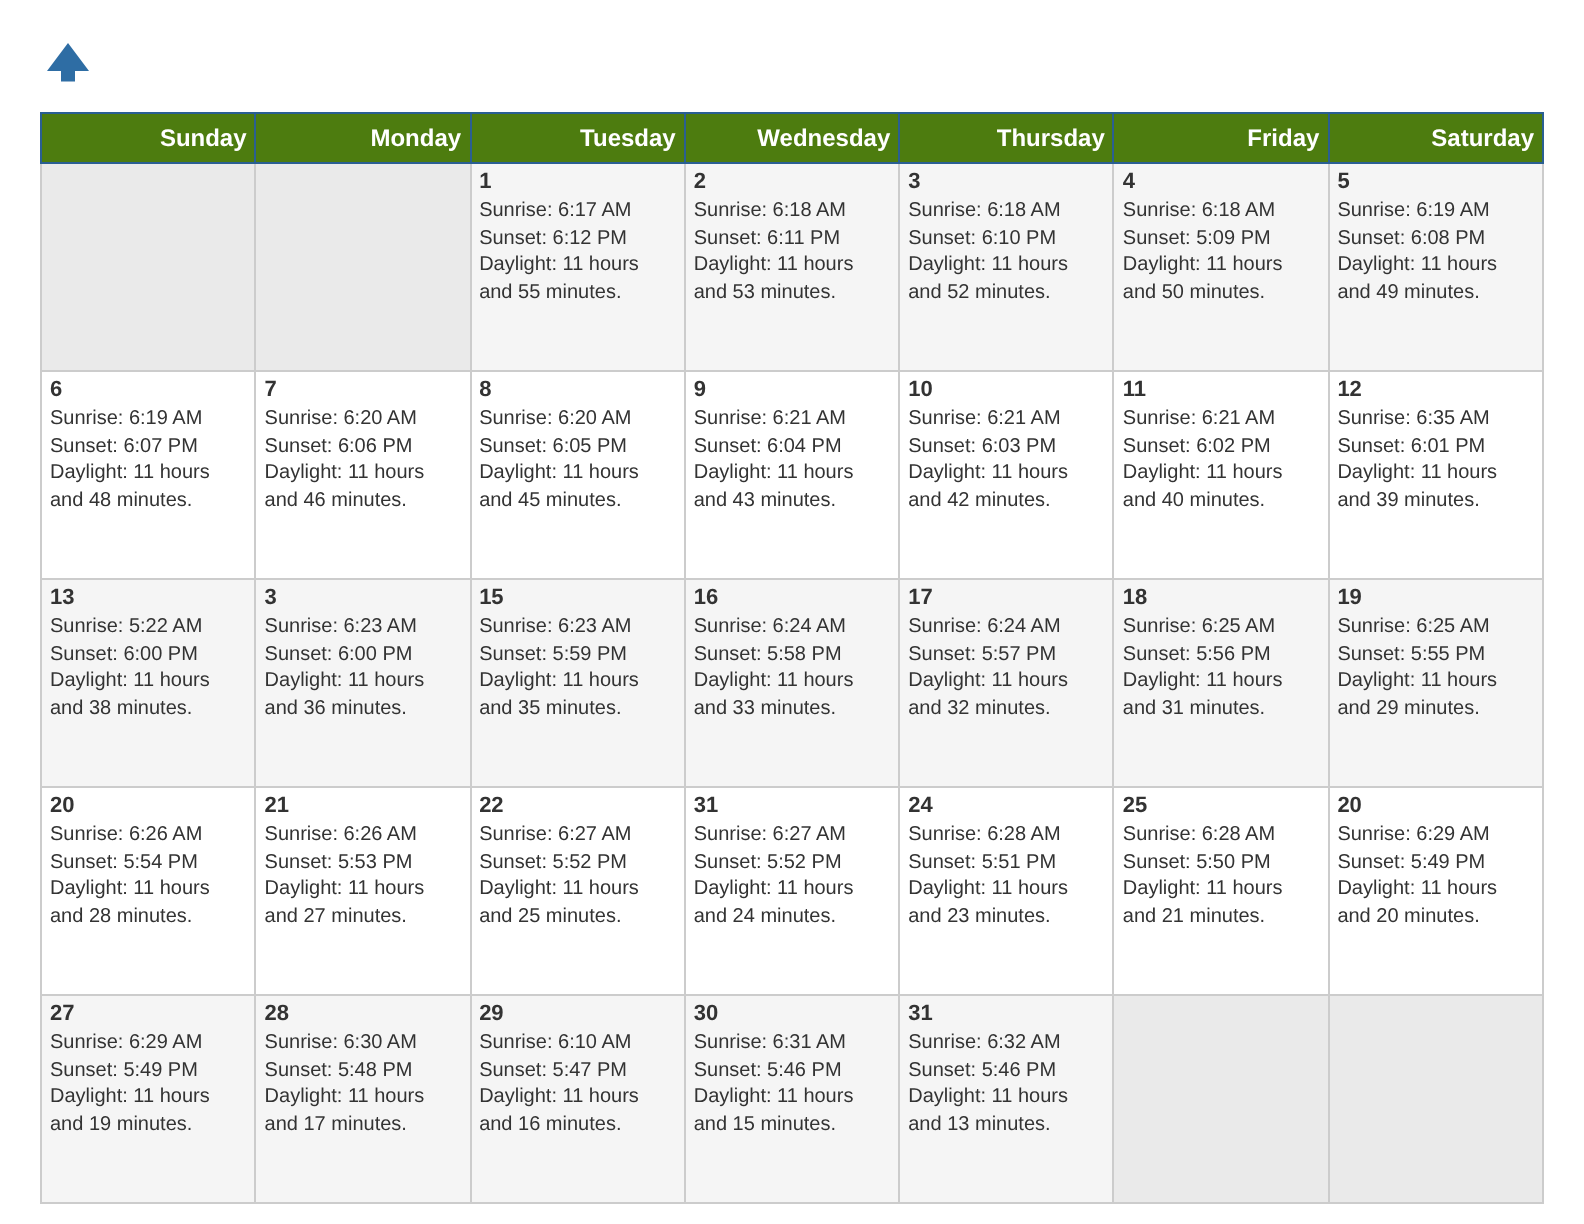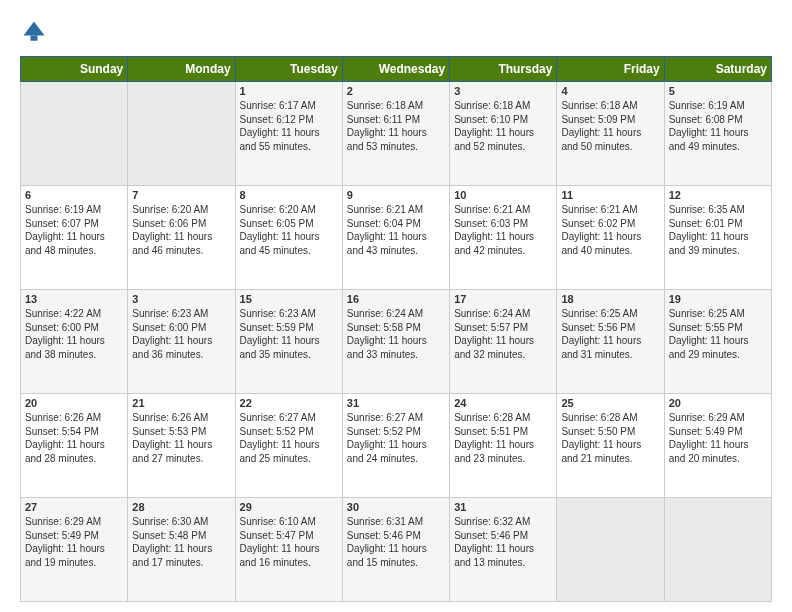--- a/index.html
+++ b/index.html
@@ -215,21 +215,21 @@
           <td>
             <span class="day-num">12</span>
             <div class="day-info">Sunrise: 6:35 AM
 Sunset: 6:01 PM
 Daylight: 11 hours and 39 minutes.</div>
           </td>
         </tr>
         <tr>
           <td>
             <span class="day-num">13</span>
-            <div class="day-info">Sunrise: 4:22 AM
+            <div class="day-info">Sunrise: 5:22 AM
 Sunset: 6:00 PM
 Daylight: 11 hours and 38 minutes.</div>
           </td>
           <td>
             <span class="day-num">3</span>
             <div class="day-info">Sunrise: 6:23 AM
 Sunset: 6:00 PM
 Daylight: 11 hours and 36 minutes.</div>
           </td>
           <td>

